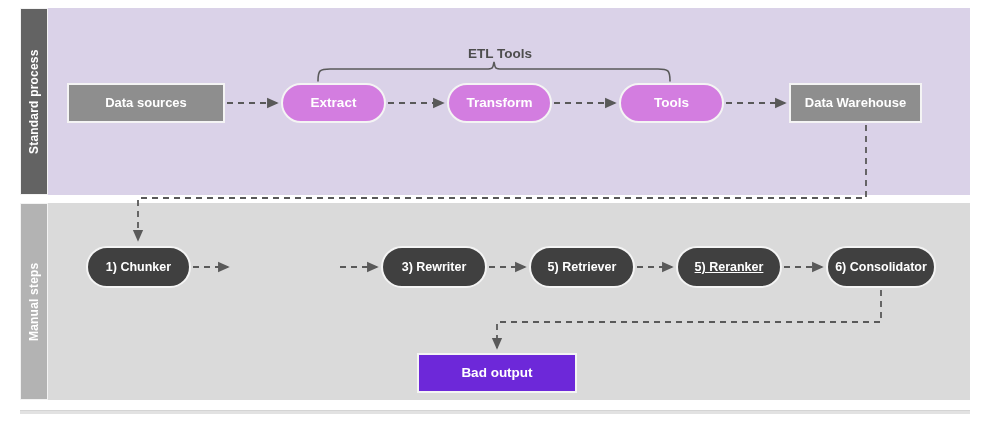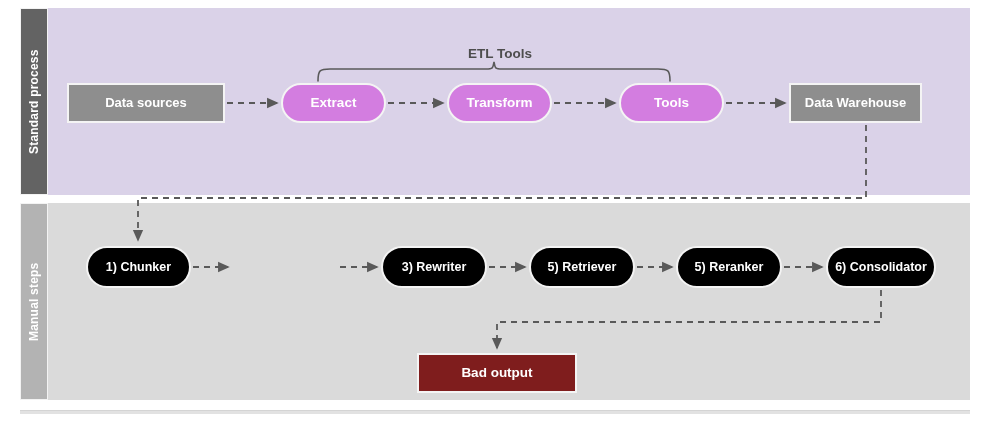--- a/index.html
+++ b/index.html
@@ -74,22 +74,22 @@
     color: #ffffff;
     font-weight: bold;
     line-height: 1.18;
     border: 2px solid #f4f4f4;
   }
   .node.rect      { border-radius: 0; }
   .node.pill      { border-radius: 999px; }
 
   .node.gray-rect { background: #8e8e8e; font-size: 13px; }
   .node.purple    { background: #d37de0; font-size: 13.5px; }
-  .node.gray-pill { background: #000000; font-size: 12.5px; }
-  .node.yellow    { background: #7f1d1d; font-size: 13.5px; }
+  .node.gray-pill { background: #404040; font-size: 12.5px; }
+  .node.yellow    { background: #6d28d9; font-size: 13.5px; }
 
   .etl-label {
     position: absolute;
     color: #4d4d4d;
     font-size: 13.5px;
     font-weight: bold;
     white-space: nowrap;
   }
 </style>
 </head>
@@ -151,19 +151,19 @@
 
   <div class="node rect gray-rect" style="left:789px; top:83px;  width:133px; height:40px;">Data Warehouse</div>
 
   <div class="node pill gray-pill" style="left:86px;  top:246px; width:105px; height:42px;">1) Chunker</div>
 
 
   <div class="node pill gray-pill" style="left:381px; top:246px; width:106px; height:42px;">3) Rewriter</div>
 
   <div class="node pill gray-pill" style="left:529px; top:246px; width:106px; height:42px;">5) Retriever</div>
 
-  <div class="node pill gray-pill" style="left:676px; top:246px; width:106px; height:42px;">5) Reranker</div>
+  <div class="node pill gray-pill" style="left:676px; top:246px; width:106px; height:42px;text-decoration:underline;">5) Reranker</div>
 
   <div class="node pill gray-pill" style="left:826px; top:246px; width:110px; height:42px;">6) Consolidator</div>
 
   <div class="node rect yellow" style="left:417px; top:353px; width:160px; height:40px;">Bad output</div>
 
 </div>
 
 </body></html>

